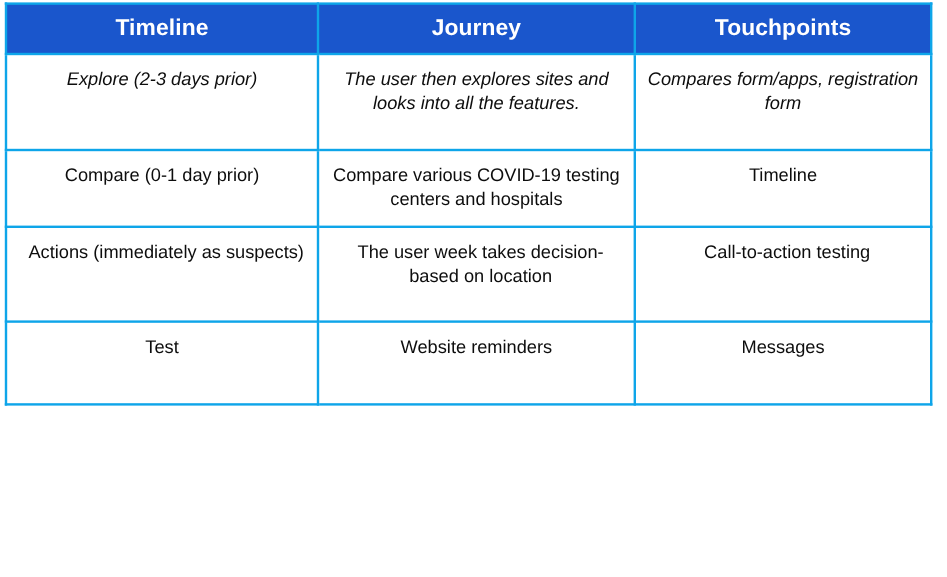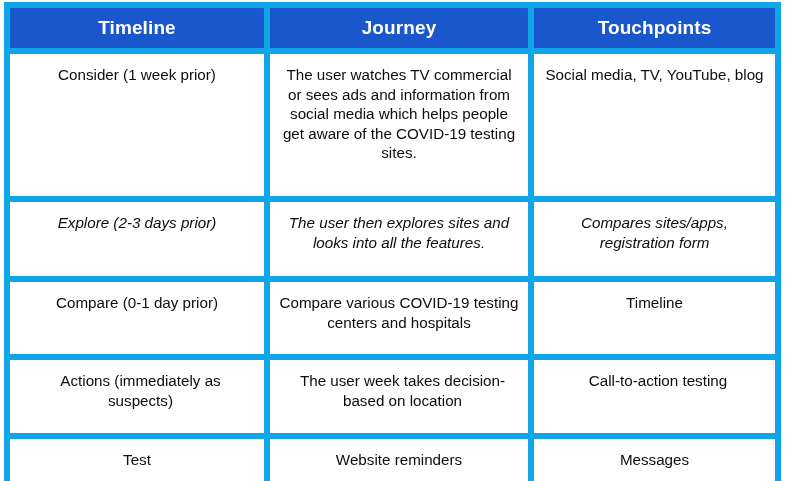--- a/index.html
+++ b/index.html
@@ -28,21 +28,21 @@
     width: 771px;
     table-layout: fixed;
   }
 
   table.journey-table col.col-timeline   { width: 260px; }
   table.journey-table col.col-journey    { width: 264px; }
   table.journey-table col.col-touchpoints{ width: 247px; }
 
   table.journey-table th,
   table.journey-table td {
-    border: 6px solid #0ea5e9;
+    border: 2px solid #0ea5e9;
     box-sizing: border-box;
     text-align: center;
     vertical-align: top;
     padding: 11px 9px 9px 9px;
     line-height: 1.28;
   }
 
   table.journey-table thead th {
     background: #1a56cc;
     color: #ffffff;
@@ -56,21 +56,21 @@
 
   table.journey-table tbody td {
     background: #ffffff;
     color: #0d0d0d;
     font-size: 15.2px;
     font-weight: normal;
   }
 
   tr.row-consider   td { height: 148px; }
   tr.row-explore    td { height: 80px; font-style: italic; }
-  tr.row-compare    td { height: 78px; margin-left: 28px; }
+  tr.row-compare    td { height: 64px; margin-left: 28px; }
   tr.row-actions    td { height: 79px; padding-left: 16px; }
   tr.row-test       td { height: 69px; }
 </style>
 </head>
 <body>
 
 <div id="journey-table-wrap">
   <table class="journey-table">
     <colgroup>
       <col class="col-timeline">
@@ -78,29 +78,24 @@
       <col class="col-touchpoints">
     </colgroup>
     <thead>
       <tr>
         <th>Timeline</th>
         <th>Journey</th>
         <th>Touchpoints</th>
       </tr>
     </thead>
     <tbody>
-      <tr class="row-consider">
-        <td>Consider (1 week prior)</td>
-        <td>The user watches TV commercial or sees ads and information from social media which helps people get aware of the COVID-19 testing sites.</td>
-        <td>Social media, TV, YouTube, blog</td>
-      </tr>
       <tr class="row-explore">
         <td>Explore (2-3 days prior)</td>
         <td>The user then explores sites and looks into all the features.</td>
-        <td>Compares sites/apps, registration form</td>
+        <td>Compares form/apps, registration form</td>
       </tr>
       <tr class="row-compare">
         <td>Compare (0-1 day prior)</td>
         <td>Compare various COVID-19 testing centers and hospitals</td>
         <td>Timeline</td>
       </tr>
       <tr class="row-actions">
         <td>Actions (immediately as suspects)</td>
         <td>The user week takes decision-based on location</td>
         <td>Call-to-action testing</td>

